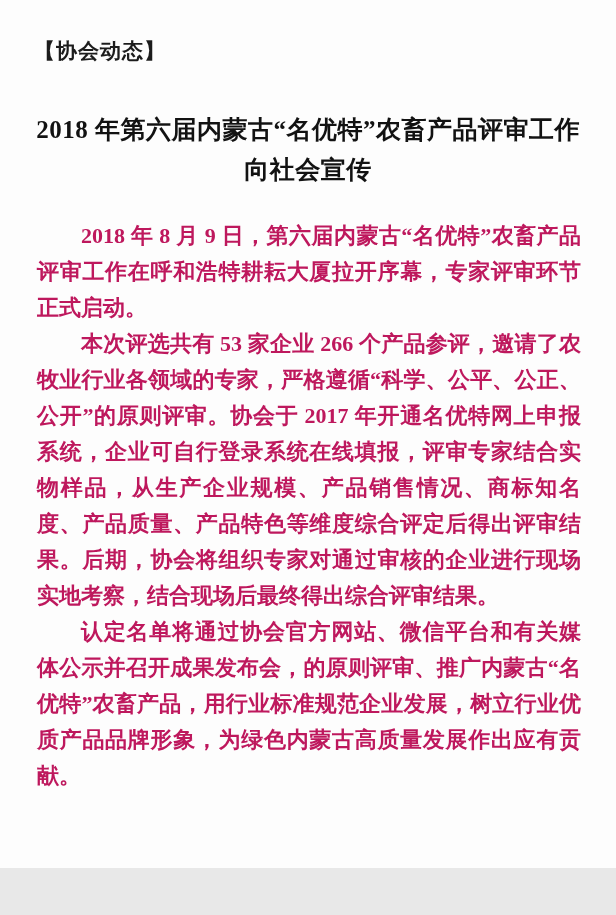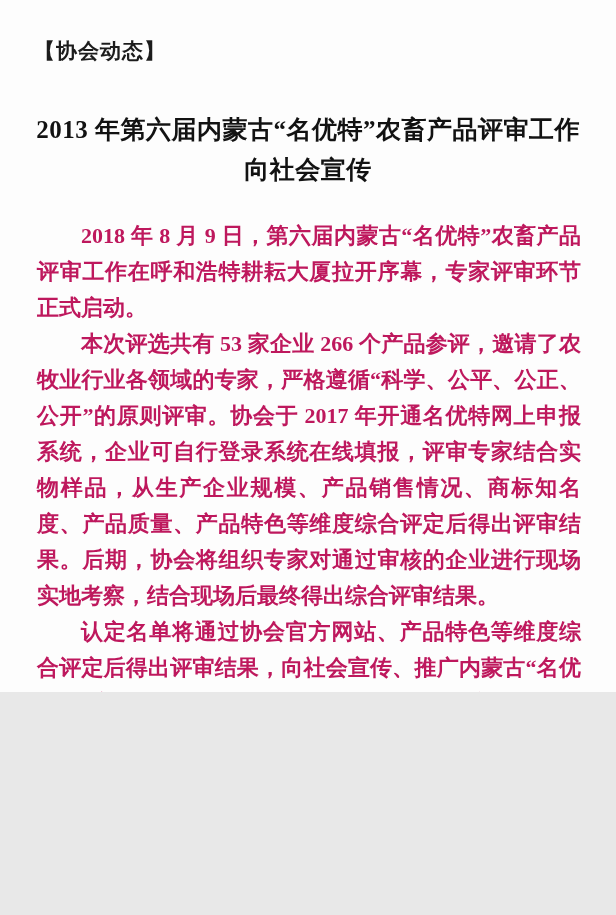--- a/index.html
+++ b/index.html
@@ -3,21 +3,21 @@
 <meta charset="utf-8">
 <style>
   html, body {
     margin: 0;
     padding: 0;
     background: #e8e8e8;
   }
   .page {
     position: relative;
     width: 616px;
-    height: 692px;
+    height: 868px;
     margin: 0 auto;
     background: #fdfdfd;
     overflow: hidden;
     font-family: "Liberation Serif", "DejaVu Serif", serif;
   }
   .section-header {
     position: absolute;
     left: 34px;
     top: 38px;
     font-family: "Liberation Sans", "DejaVu Sans", sans-serif;
@@ -69,25 +69,25 @@
   }
 </style>
 </head>
 <body>
 
 <div class="page">
 
   <div class="section-header">【协会动态】</div>
 
   <div class="doc-title">
-    <div>2013 年第六届内蒙古“名优特”农畜产品评审工作</div>
+    <div>2018 年第六届内蒙古“名优特”农畜产品评审工作</div>
     <div>向社会宣传</div>
   </div>
 
   <div class="doc-body">
     <p>2018 年 8 月 9 日，第六届内蒙古“名优特”农畜产品评审工作在呼和浩特耕耘大厦拉开序幕，专家评审环节正式启动。</p>
     <p>本次评选共有 53 家企业 266 个产品参评，邀请了农牧业行业各领域的专家，严格遵循“科学、公平、公正、公开”的原则评审。协会于 2017 年开通名优特网上申报系统，企业可自行登录系统在线填报，评审专家结合实物样品，从生产企业规模、产品销售情况、商标知名度、产品质量、产品特色等维度综合评定后得出评审结果。后期，协会将组织专家对通过审核的企业进行现场实地考察，结合现场后最终得出综合评审结果。</p>
-    <p>认定名单将通过协会官方网站、产品特色等维度综合评定后得出评审结果，向社会宣传、推广内蒙古“名优特”农畜产品，用行业标准规范企业发展，树立行业优质产品品牌形象，为绿色内蒙古高质量发展作出应有贡献。</p>
+    <p>认定名单将通过协会官方网站、微信平台和有关媒体公示并召开成果发布会，的原则评审、推广内蒙古“名优特”农畜产品，用行业标准规范企业发展，树立行业优质产品品牌形象，为绿色内蒙古高质量发展作出应有贡献。</p>
   </div>
 
   <div class="page-number">- 4 -</div>
 
 </div>
 
 </body></html>

